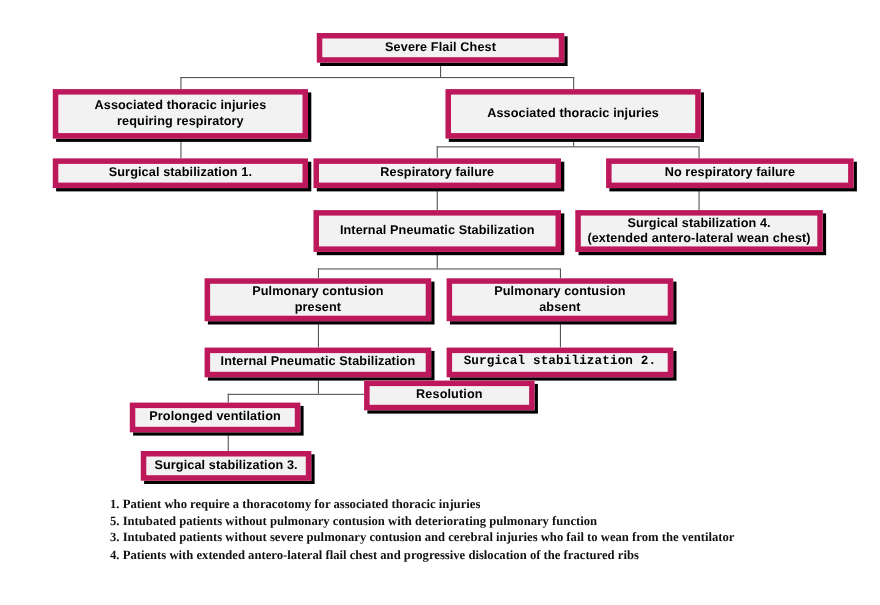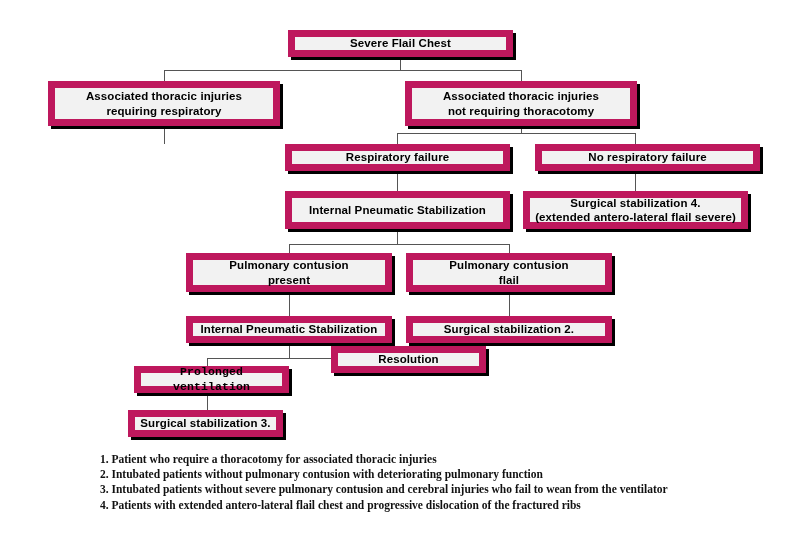--- a/index.html
+++ b/index.html
@@ -14,21 +14,21 @@
     background: #ffffff;
     overflow: hidden;
     font-family: "Liberation Sans", sans-serif;
   }
 
   
   .node {
     position: absolute;
     box-sizing: border-box;
     background: #f2f2f2;
-    border: 7px solid #be185d;
+    border: 5px solid #be185d;
     box-shadow: 3px 3px 0 0 #000000;
     display: flex;
     align-items: center;
     justify-content: center;
     text-align: center;
     font-size: 11.5px;
     font-weight: bold;
     color: #000000;
     line-height: 1.25;
     letter-spacing: 0.1px;
@@ -104,78 +104,80 @@
   <div class="node" style="left:48px; top:81px; width:232px; height:45px;">
     <span>
       <span class="line2">Associated thoracic injuries</span>
       <span class="line2">requiring respiratory</span>
     </span>
   </div>
 
   <div class="node" style="left:405px; top:81px; width:232px; height:45px;">
     <span>
       <span class="line2">Associated thoracic injuries</span>
-      <span class="line2">not requiring thoracotomy</span>
     </span>
   </div>
 
+  <div class="node" style="left:48px; top:144px; width:232px; height:27px;">
+    <span>Surgical stabilization 1.</span>
+  </div>
 
   <div class="node" style="left:285px; top:144px; width:225px; height:27px;text-align:right;">
     <span>Respiratory failure</span>
   </div>
 
-  <div class="node" style="left:535px; top:144px; width:225px; height:27px;">
+  <div class="node" style="left:551px; top:144px; width:225px; height:27px;">
     <span>No respiratory failure</span>
   </div>
 
   <div class="node" style="left:285px; top:191px; width:225px; height:38px;">
     <span>Internal Pneumatic Stabilization</span>
   </div>
 
   <div class="node" style="left:523px; top:191px; width:225px; height:38px;text-align:center;">
     <span>
       <span class="line2">Surgical stabilization 4.</span>
-      <span class="line2">(extended antero-lateral flail severe)</span>
+      <span class="line2">(extended antero-lateral wean chest)</span>
     </span>
   </div>
 
   <div class="node" style="left:186px; top:253px; width:206px; height:39px;">
     <span>
       <span class="line2">Pulmonary contusion</span>
       <span class="line2">present</span>
     </span>
   </div>
 
   <div class="node" style="left:406px; top:253px; width:206px; height:39px;">
     <span>
       <span class="line2">Pulmonary contusion</span>
-      <span class="line2">flail</span>
+      <span class="line2">absent</span>
     </span>
   </div>
 
   <div class="node" style="left:186px; top:316px; width:206px; height:27px;">
     <span>Internal Pneumatic Stabilization</span>
   </div>
 
-  <div class="node" style="left:406px; top:316px; width:206px; height:27px;">
+  <div class="node" style="left:406px; top:316px; width:206px; height:27px;font-family:Liberation Mono, monospace;">
     <span>Surgical stabilization 2.</span>
   </div>
 
-  <div class="node" style="left:134px; top:366px; width:155px; height:27px;font-family:Liberation Mono, monospace;">
+  <div class="node" style="left:118px; top:366px; width:155px; height:27px;">
     <span>Prolonged ventilation</span>
   </div>
 
   <div class="node" style="left:295px; top:346px; width:155px; height:27px;margin-left:36px;">
     <span>Resolution</span>
   </div>
 
   <div class="node" style="left:128px; top:410px; width:155px; height:27px;">
     <span>Surgical stabilization 3.</span>
   </div>
 
   <div class="notes">
     <div class="note">1. Patient who require a thoracotomy for associated thoracic injuries</div>
-    <div class="note">2. Intubated patients without pulmonary contusion with deteriorating pulmonary function</div>
+    <div class="note">5. Intubated patients without pulmonary contusion with deteriorating pulmonary function</div>
     <div class="note">3. Intubated patients without severe pulmonary contusion and cerebral injuries who fail to wean from the ventilator</div>
     <div class="note">4. Patients with extended antero-lateral flail chest and progressive dislocation of the fractured ribs</div>
   </div>
 
 </div>
 
 </body></html>

